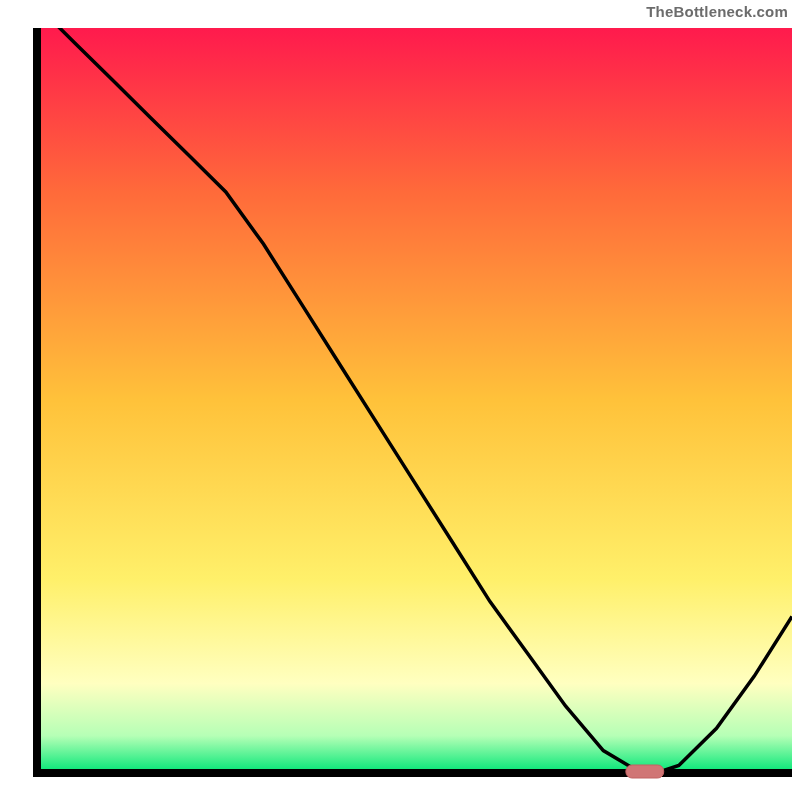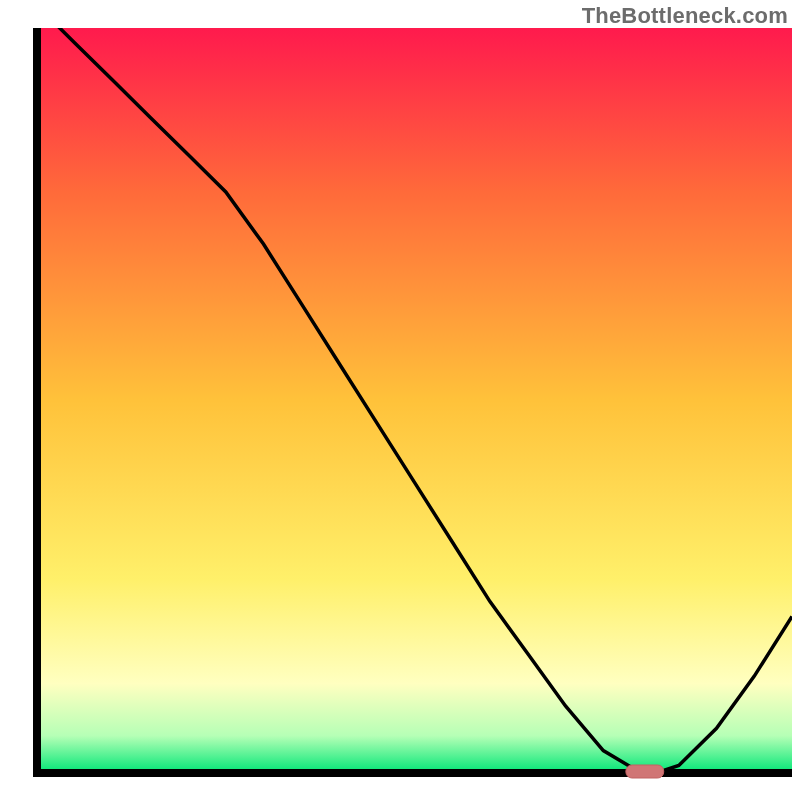--- a/index.html
+++ b/index.html
@@ -12,21 +12,21 @@
   }
   .container {
     position: relative;
     width: 800px;
     height: 800px;
   }
   .watermark {
     position: absolute;
     top: 3px;
     right: 12px;
-    font-size: 22px;
+    font-size: 15px;
     font-weight: bold;
     color: #6c6c6c;
     letter-spacing: 0.2px;
   }
   svg.chart {
     position: absolute;
     top: 0;
     left: 0;
   }
 </style>

